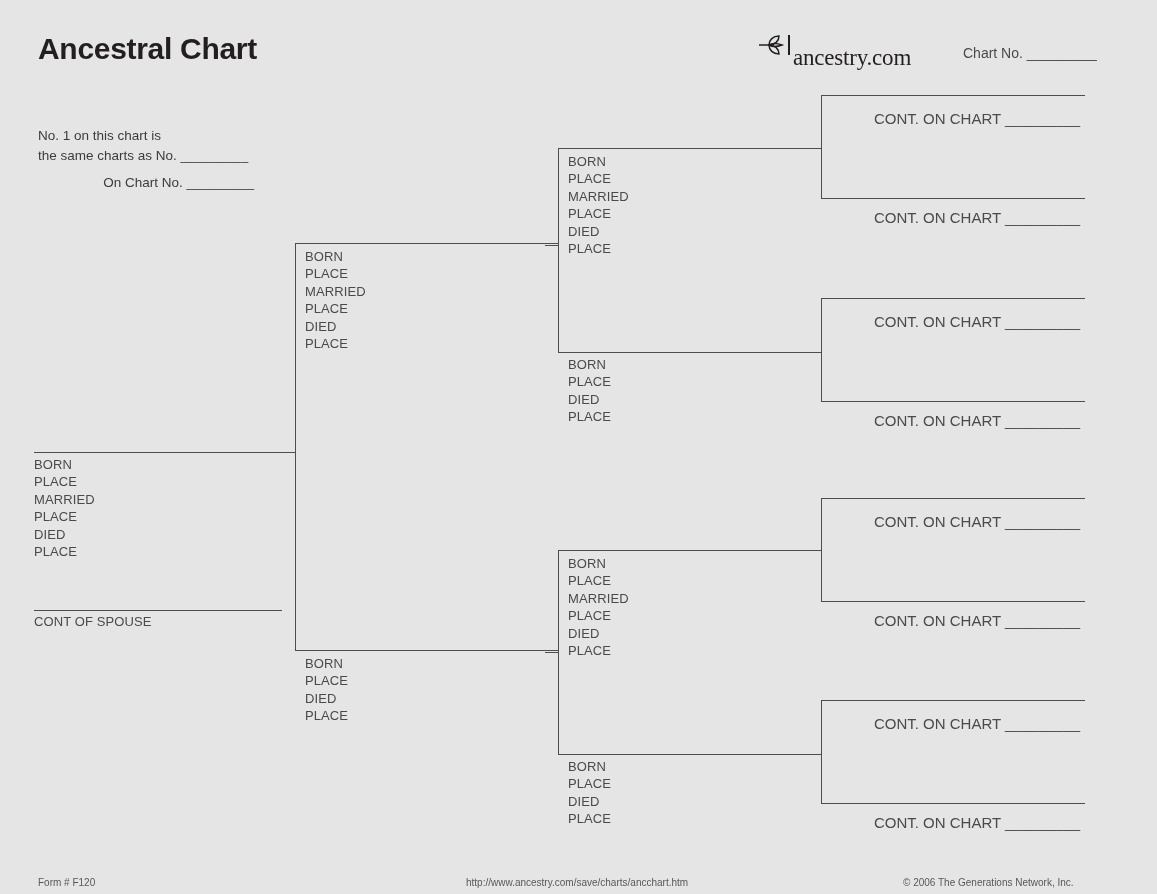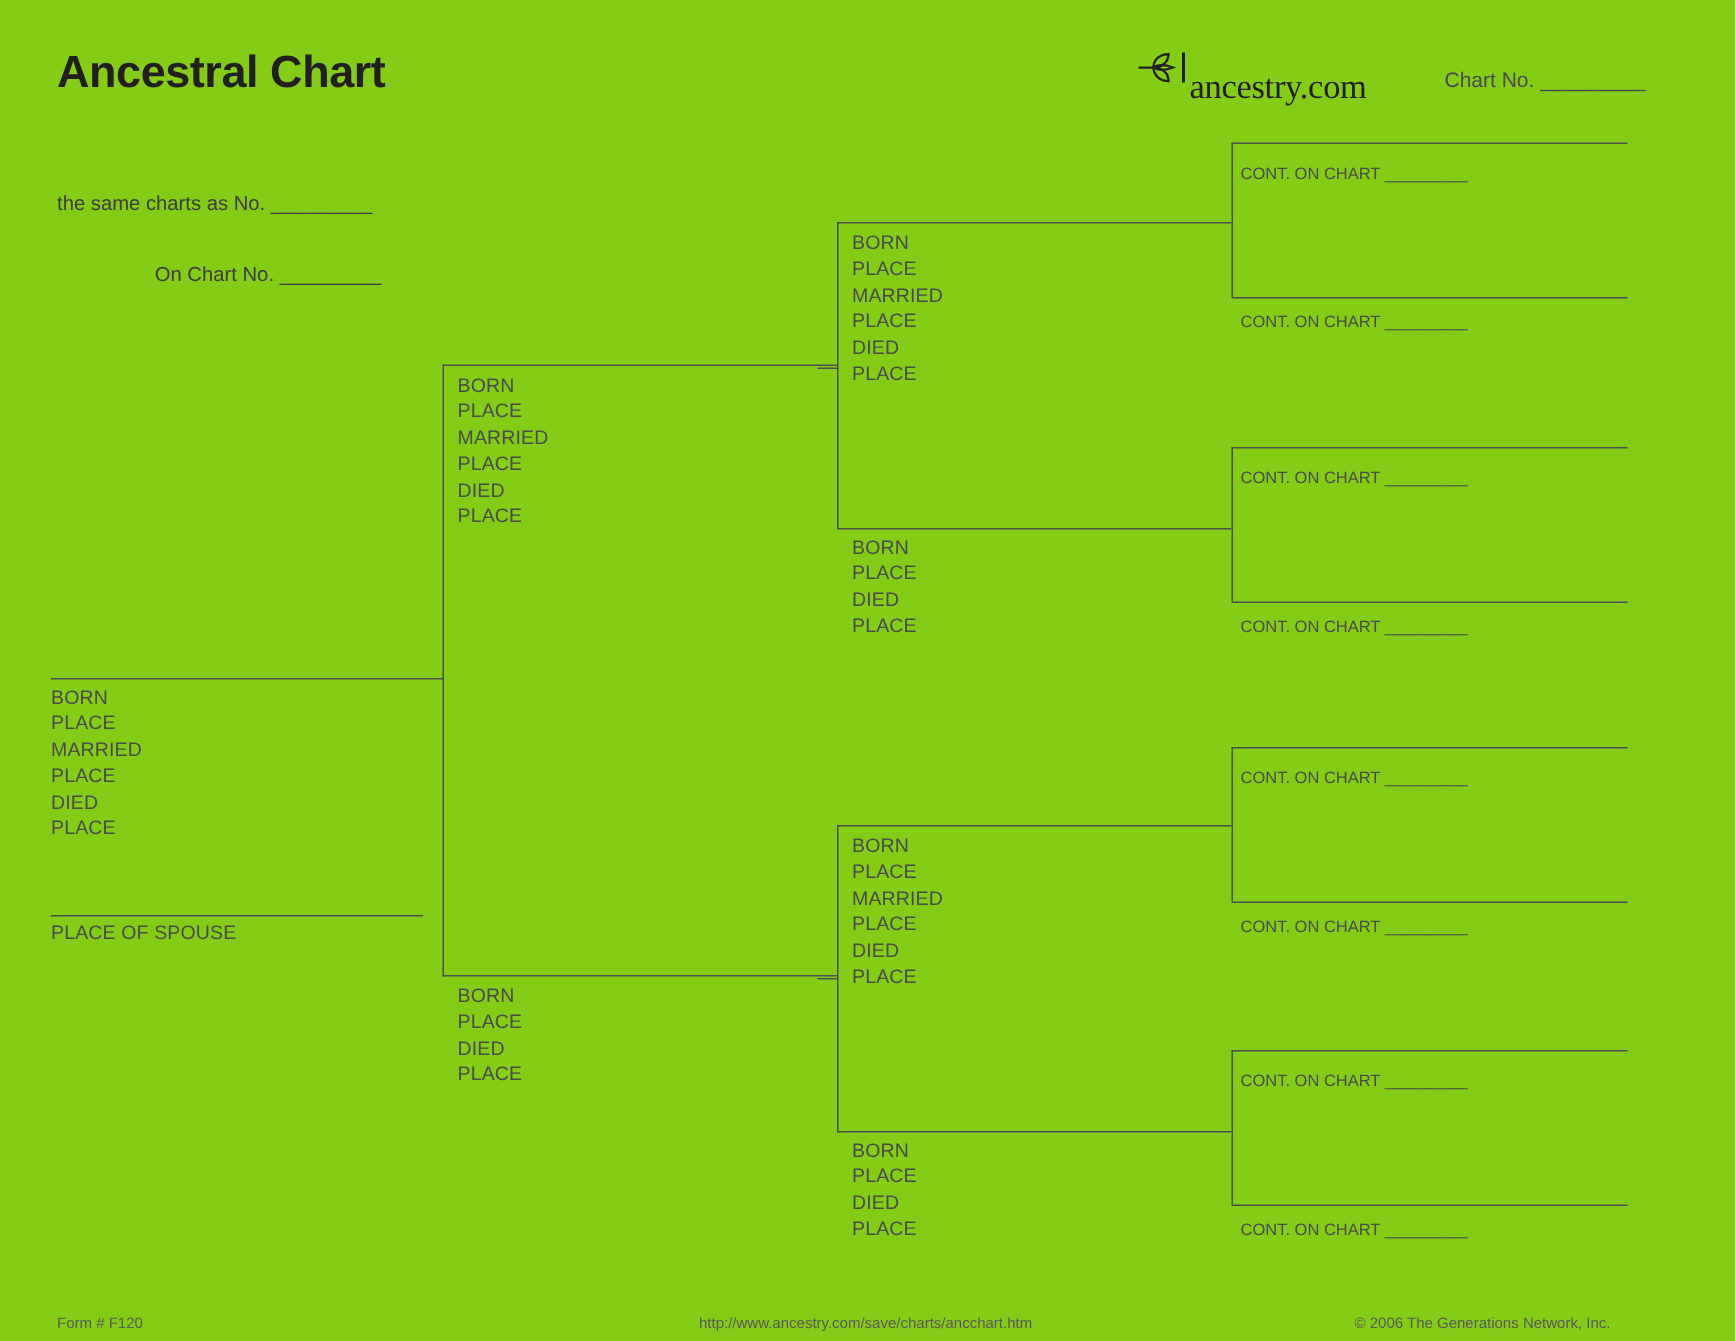--- a/index.html
+++ b/index.html
@@ -8,21 +8,21 @@
     background: #ffffff;
   }
   body {
     font-family: "Liberation Sans", sans-serif;
     color: #3c3c3c;
   }
   #page {
     position: relative;
     width: 1157px;
     height: 894px;
-    background: #84cc16;
+    background: #e5e5e5;
     overflow: hidden;
   }
 
   
   .page-title {
     position: absolute;
     left: 38px;
     top: 32px;
     font-size: 30px;
     font-weight: bold;
@@ -113,24 +113,24 @@
     position: absolute;
     font-size: 13px;
     color: #4a4a4a;
     white-space: nowrap;
     letter-spacing: 0.1px;
   }
 
   
   .cont-label {
     position: absolute;
-    font-size: 11px;
-    color: #4a4a4a;
-    white-space: nowrap;
-    text-align: left;
+    font-size: 15px;
+    color: #4a4a4a;
+    white-space: nowrap;
+    text-align: center;
   }
 
   
   .footer-item {
     position: absolute;
     top: 877px;
     font-size: 10px;
     color: #58585a;
     white-space: nowrap;
   }
@@ -154,35 +154,36 @@
         <path d="M12 11 C16 8.5, 21 9.5, 25 11 C21 12.5, 16 13.5, 12 11 Z"></path>
       </g>
     </svg>
     <div class="logo-bar"></div>
     <div class="logo-text">ancestry.com</div>
   </div>
 
   <div class="chart-no">Chart No. _________</div>
 
   <div class="note-block">
+    <div>No. 1 on this chart is</div>
     <div class="note-line-2">the same charts as No. _________</div>
   </div>
   <div class="note-chart-no">On Chart No. _________</div>
 
   <div class="hline" style="left:34px; top:452px; width:248px;"></div>
   <div class="fields" style="left:34px; top:456px;">
     <div>BORN</div>
     <div>PLACE</div>
     <div>MARRIED</div>
     <div>PLACE</div>
     <div>DIED</div>
     <div>PLACE</div>
   </div>
   <div class="hline" style="left:34px; top:610px; width:248px;"></div>
-  <div class="caption" style="left:34px; top:614px;">PLACE OF SPOUSE</div>
+  <div class="caption" style="left:34px; top:614px;">CONT OF SPOUSE</div>
 
   <div class="hline" style="left:282px; top:452px; width:14px;"></div>
 
   <div class="vline" style="left:295px; top:243px; height:408px;"></div>
 
   <div class="hline" style="left:295px; top:243px; width:263px;"></div>
   <div class="fields" style="left:305px; top:248px;">
     <div>BORN</div>
     <div>PLACE</div>
     <div>MARRIED</div>

